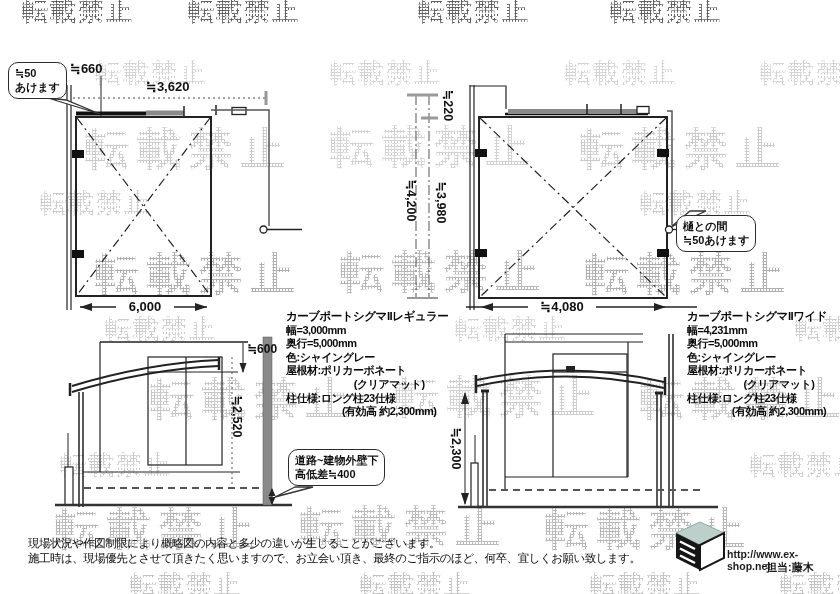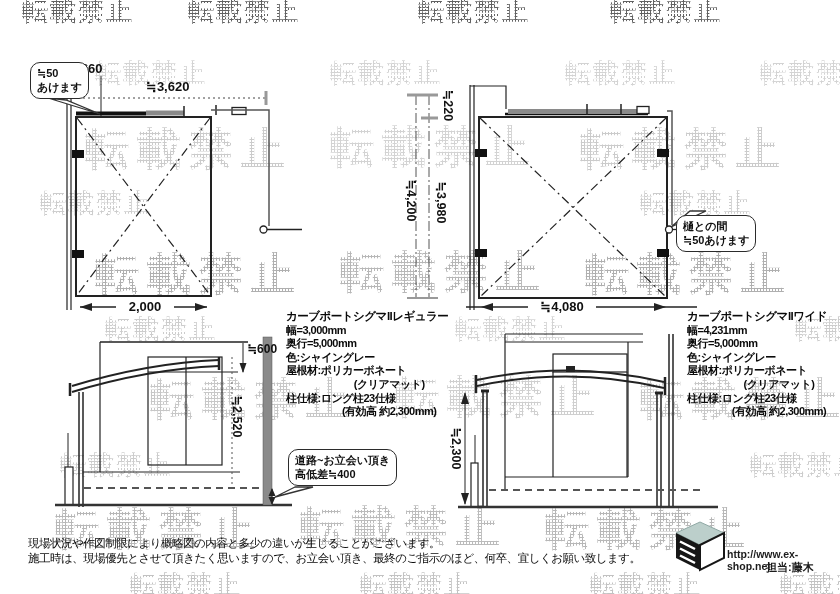--- a/index.html
+++ b/index.html
@@ -222,27 +222,27 @@
 
       <line x1="489" y1="490" x2="700" y2="490" stroke="#555" stroke-width="1.8" stroke-dasharray="7 5"></line>
       <line x1="458" y1="507" x2="718" y2="507" stroke="#333" stroke-width="2.5"></line>
 
       <line x1="465" y1="393" x2="465" y2="504" stroke-width="1"></line>
       <polygon points="465,392 461,404 469,404" fill="#222" stroke="none"></polygon>
       <polygon points="465,505 461,493 469,493" fill="#222" stroke="none"></polygon>
     </g>
   </svg>
 
-  <div class="bubble" style="left:8px;top:62px;margin-left:22px;">
+  <div class="bubble" style="left:8px;top:62px;">
     <div>≒50</div>
     <div>あけます</div>
   </div>
   <div class="lbl dim" style="left:70px;top:61px;">≒660</div>
   <div class="lbl dim" style="left:146px;top:79px;">≒3,620</div>
-  <div class="lbl dim onln" style="left:116px;top:300px;width:54px;">2,000</div>
+  <div class="lbl dim onln" style="left:116px;top:300px;width:54px;">6,000</div>
 
   <div class="lbl dimv" style="left:426px;top:98px;width:44px;">≒220</div>
   <div class="lbl dimv" style="left:386px;top:193px;width:50px;">≒4,200</div>
   <div class="lbl dimv" style="left:416px;top:195px;width:50px;">≒3,980</div>
 
   <div class="bubble" style="left:676px;top:174px;margin-top:41px;">
     <div>樋との間</div>
     <div>≒50あけます</div>
   </div>
   <div class="lbl dim onln" style="left:528px;top:300px;width:64px;">≒4,080</div>
@@ -266,21 +266,21 @@
     <div>屋根材:ポリカーボネート</div>
     <div class="ind">(クリアマット)</div>
     <div>柱仕様:ロング柱23仕様</div>
     <div class="ind">(有効高 約2,300mm)</div>
   </div>
 
   <div class="lbl" style="left:247px;top:342px;font-size:12px;">≒600</div>
   <div class="lbl dimv" style="left:211px;top:409px;width:52px;">≒2,520</div>
 
   <div class="bubble" style="left:288px;top:449px;">
-    <div>道路~お立会い頂き</div>
+    <div>道路~建物外壁下</div>
     <div>高低差≒400</div>
   </div>
 
   <div class="lbl dimv" style="left:430px;top:441px;width:52px;">≒2,300</div>
 
   <div class="notes">
     <div>現場状況や作図制限により概略図の内容と多少の違いが生じることがございます。</div>
     <div>施工時は、現場優先とさせて頂きたく思いますので、お立会い頂き、最終のご指示のほど、何卒、宜しくお願い致します。</div>
   </div>
 

